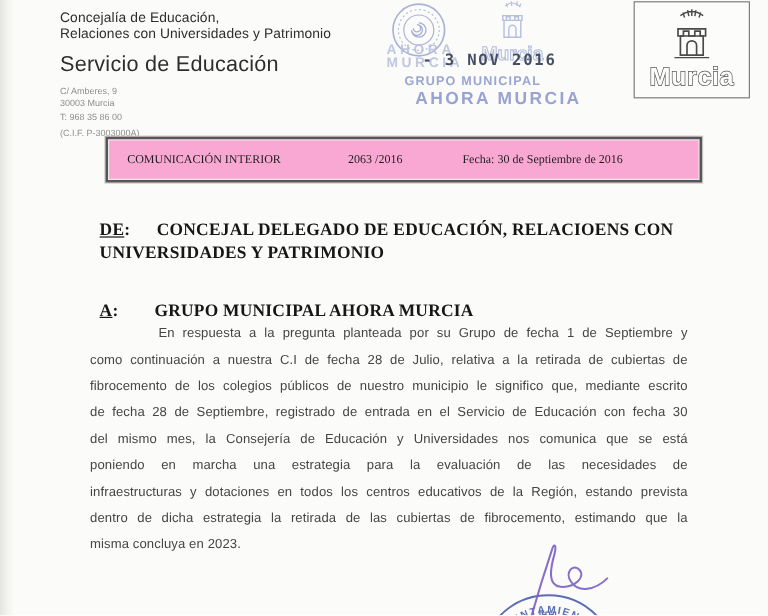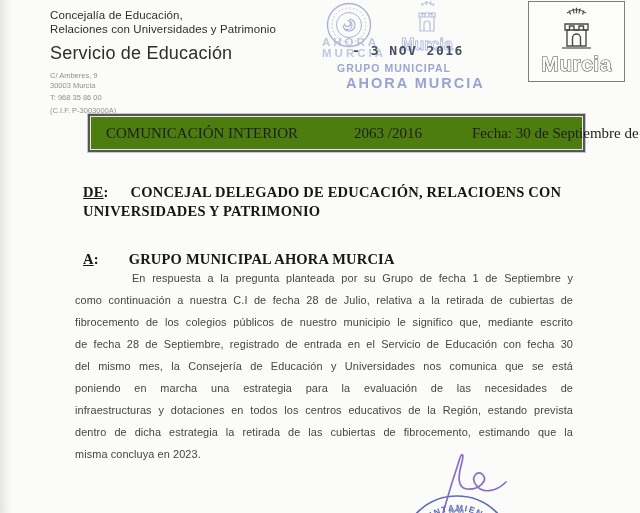--- a/index.html
+++ b/index.html
@@ -42,22 +42,22 @@
   }
   
   .murcia-box {
     position:absolute; left:528px; top:1px; width:95px; height:79px;
     border:1.5px solid #7e7e7c; background:#fcfcfa; z-index:2;
   }
   
   .com-box {
     position:absolute; left:88px; top:114px; width:493px; height:34px;
     border:2px solid #565656; box-shadow:0 0 0 1px #c6c6c4, inset 0 0 0 1px #e9e9e7;
-    background:#4d7c0f; display:flex; align-items:center; z-index:2;
-    font-family:"Liberation Serif", serif; font-size:15px; color:#1e1e1e;
+    background:#f9a8d4; display:flex; align-items:center; z-index:2;
+    font-family:"Liberation Serif", serif; font-size:10px; color:#1e1e1e;
     white-space:nowrap;
   }
   .com-box .t1 { margin-left:16px; }
   .com-box .t2 { margin-left:56px; }
   .com-box .t3 { margin-left:50px; }
   
   .recipients {
     position:absolute; left:83px; top:183px; width:505px; z-index:2;
     font-family:"Liberation Serif", serif; font-weight:bold; color:#161616;
     font-size:14.5px; line-height:19px; letter-spacing:.2px;

